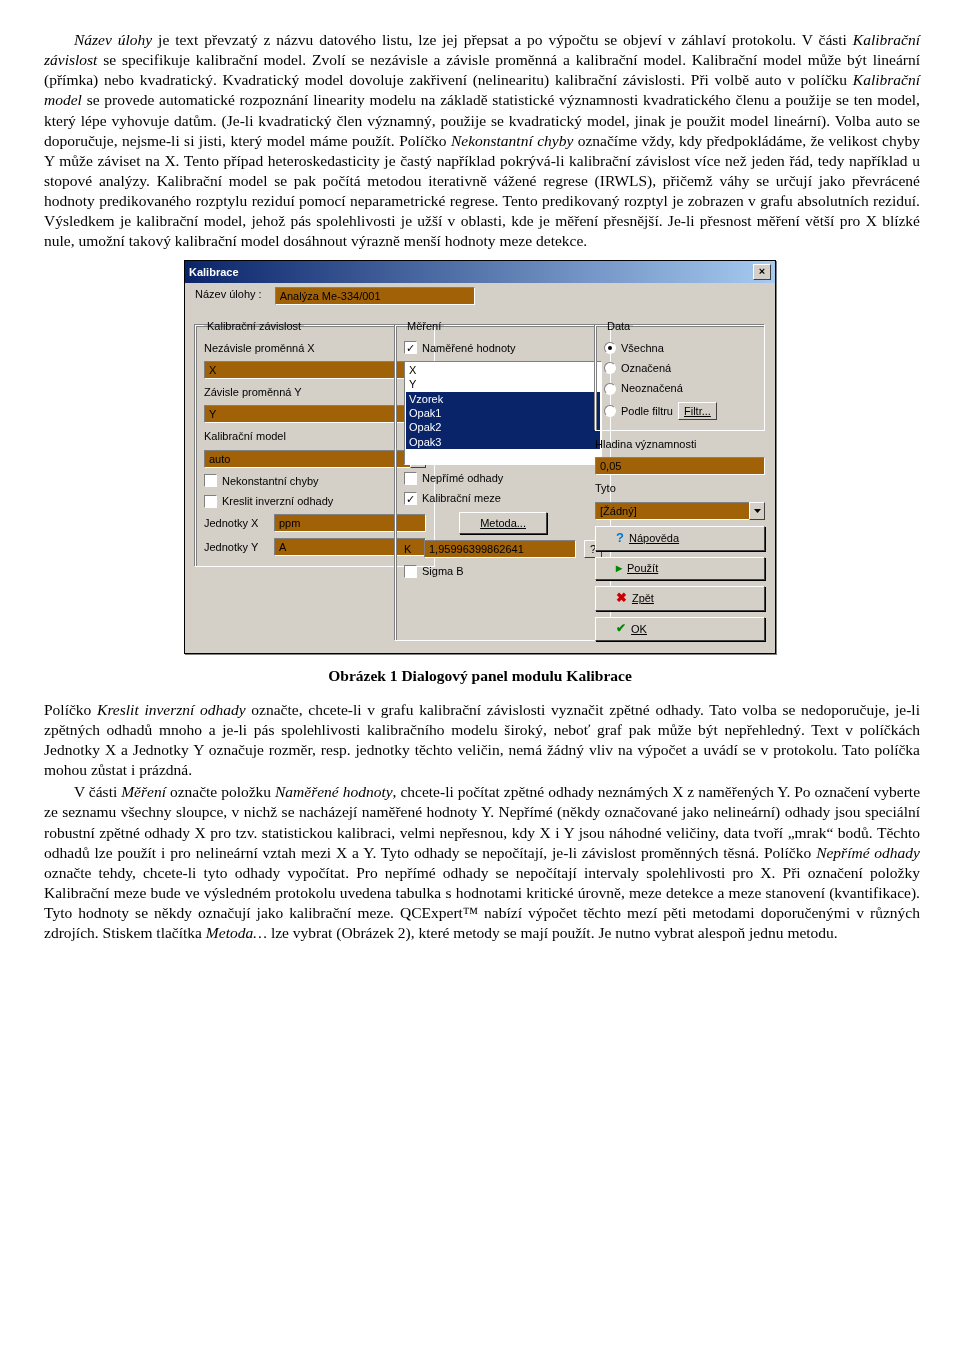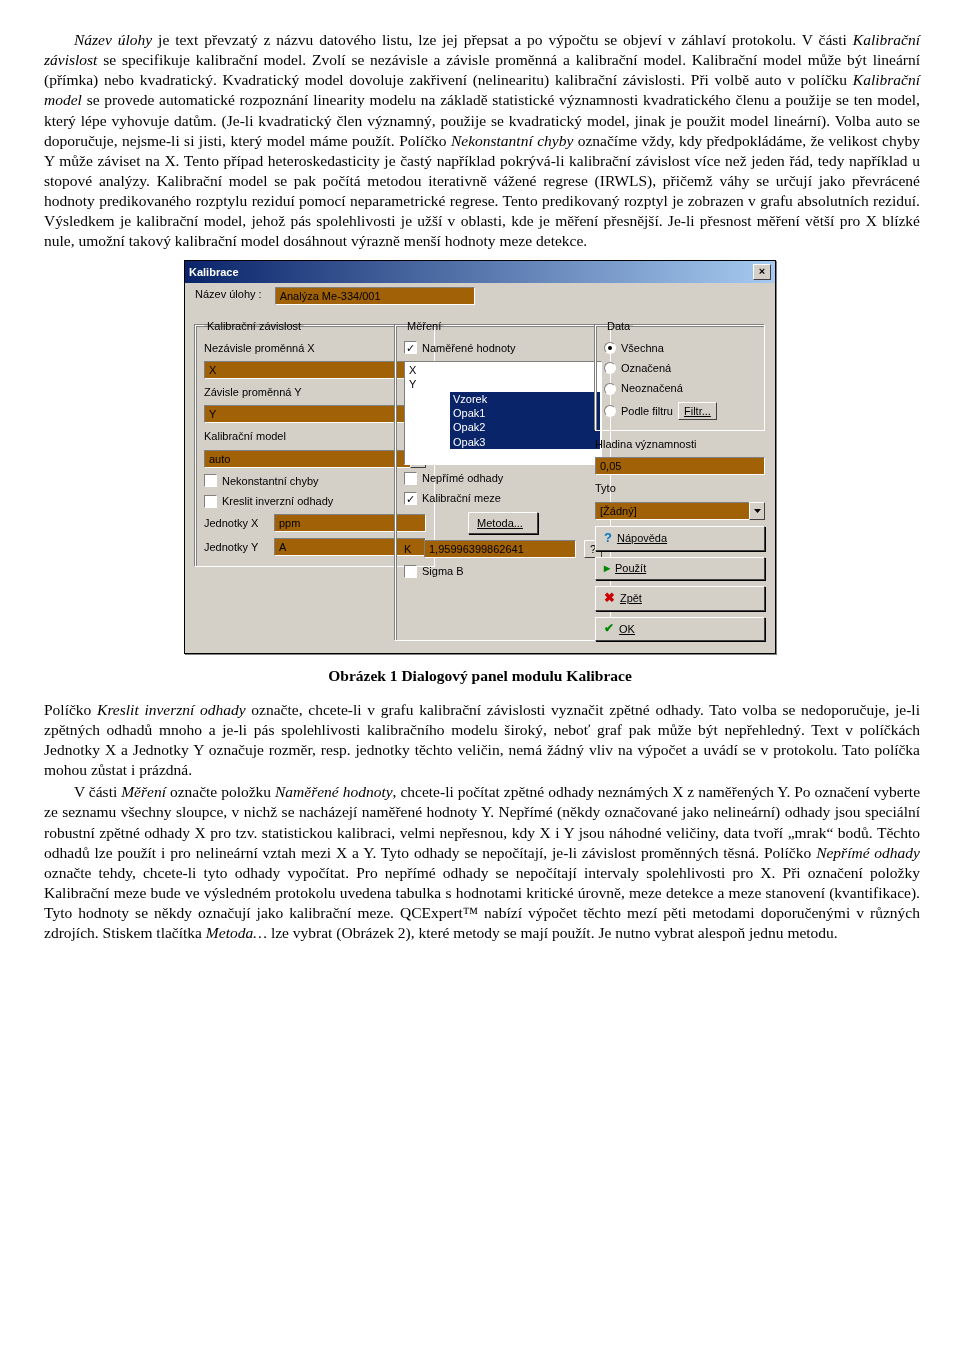--- a/index.html
+++ b/index.html
@@ -134,27 +134,27 @@
   .listbox {
     background: #fff;
     border: 1px solid #808080;
     border-right-color: #fff;
     border-bottom-color: #fff;
     padding: 1px;
     height: 100px;
     overflow: hidden;
   }
   .listbox .item { padding: 0 3px; }
-  .listbox .sel { background: #0a246a; color: #fff; margin-left: 44px; }
+  .listbox .sel { background: #0a246a; color: #fff; }
   .btn {
     background: #d4d0c8;
     border: 1px solid #fff;
     border-right-color: #404040;
     border-bottom-color: #404040;
-    padding: 3px 8px;
+    padding: 3px 20px;
     box-shadow: 1px 1px 0 #000;
     display: inline-flex;
     align-items: center;
     gap: 5px;
     min-width: 70px;
     box-sizing: border-box;
   }
   .smallbtn {
     background: #d4d0c8;
     border: 1px solid #fff;

